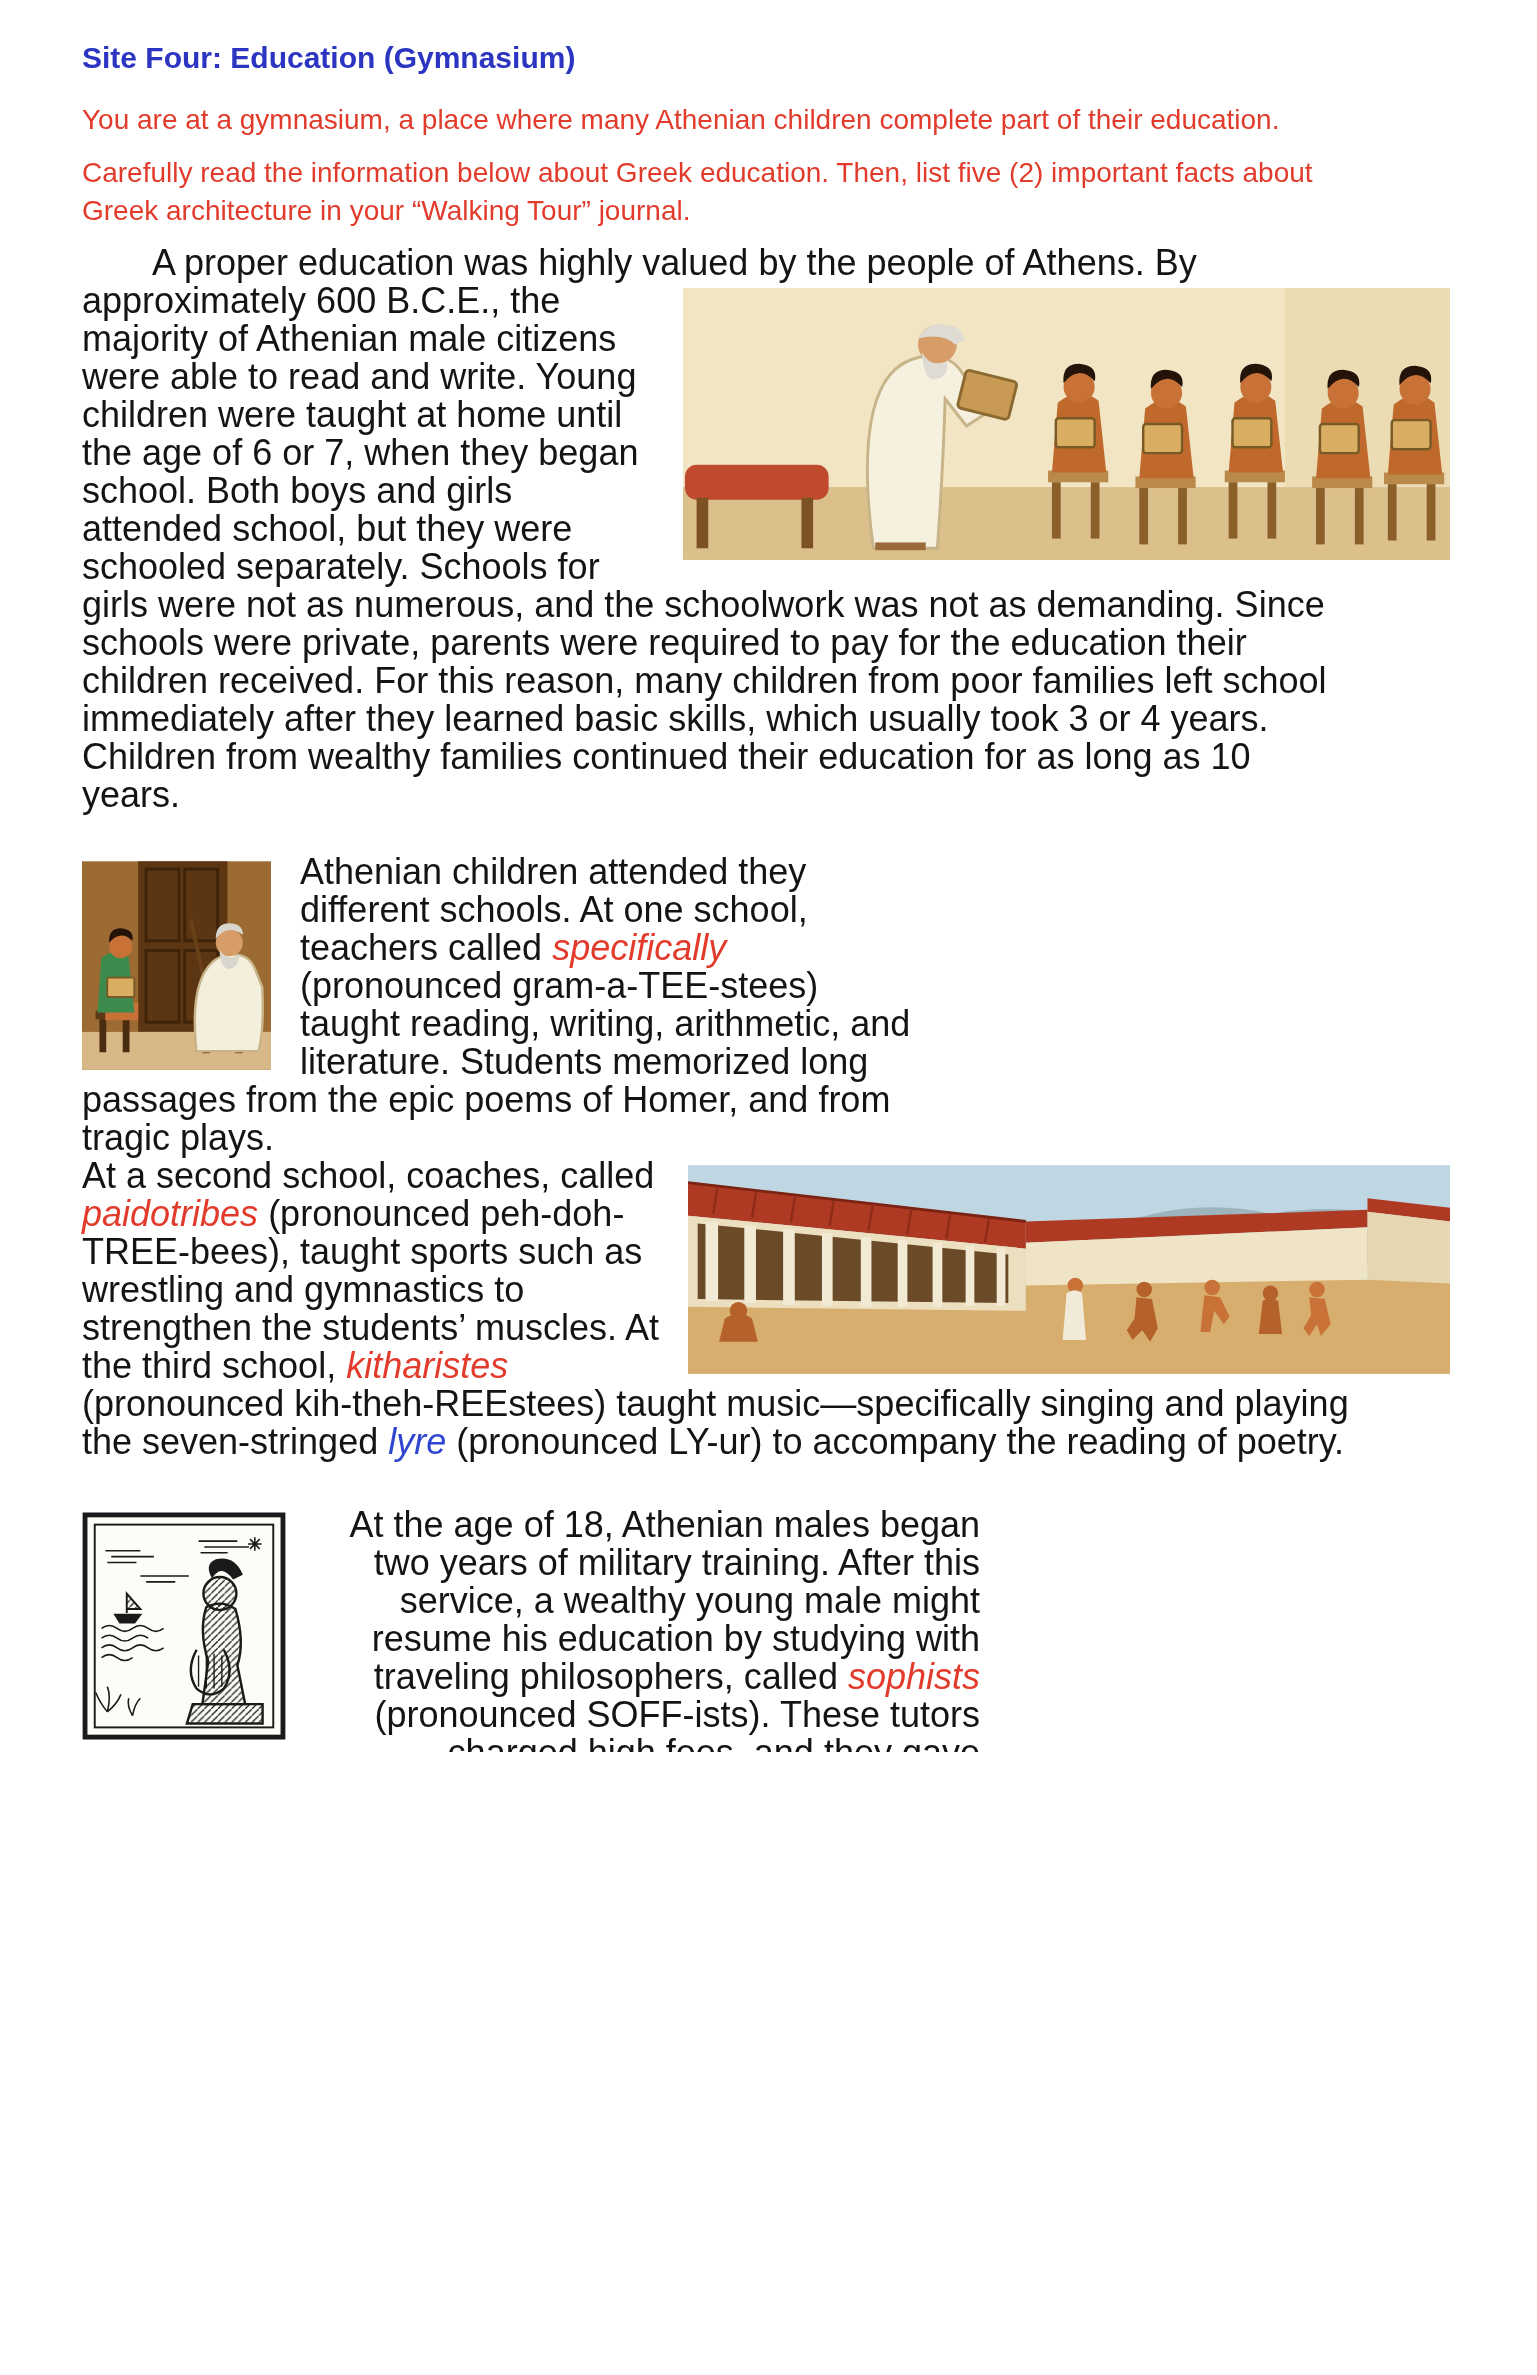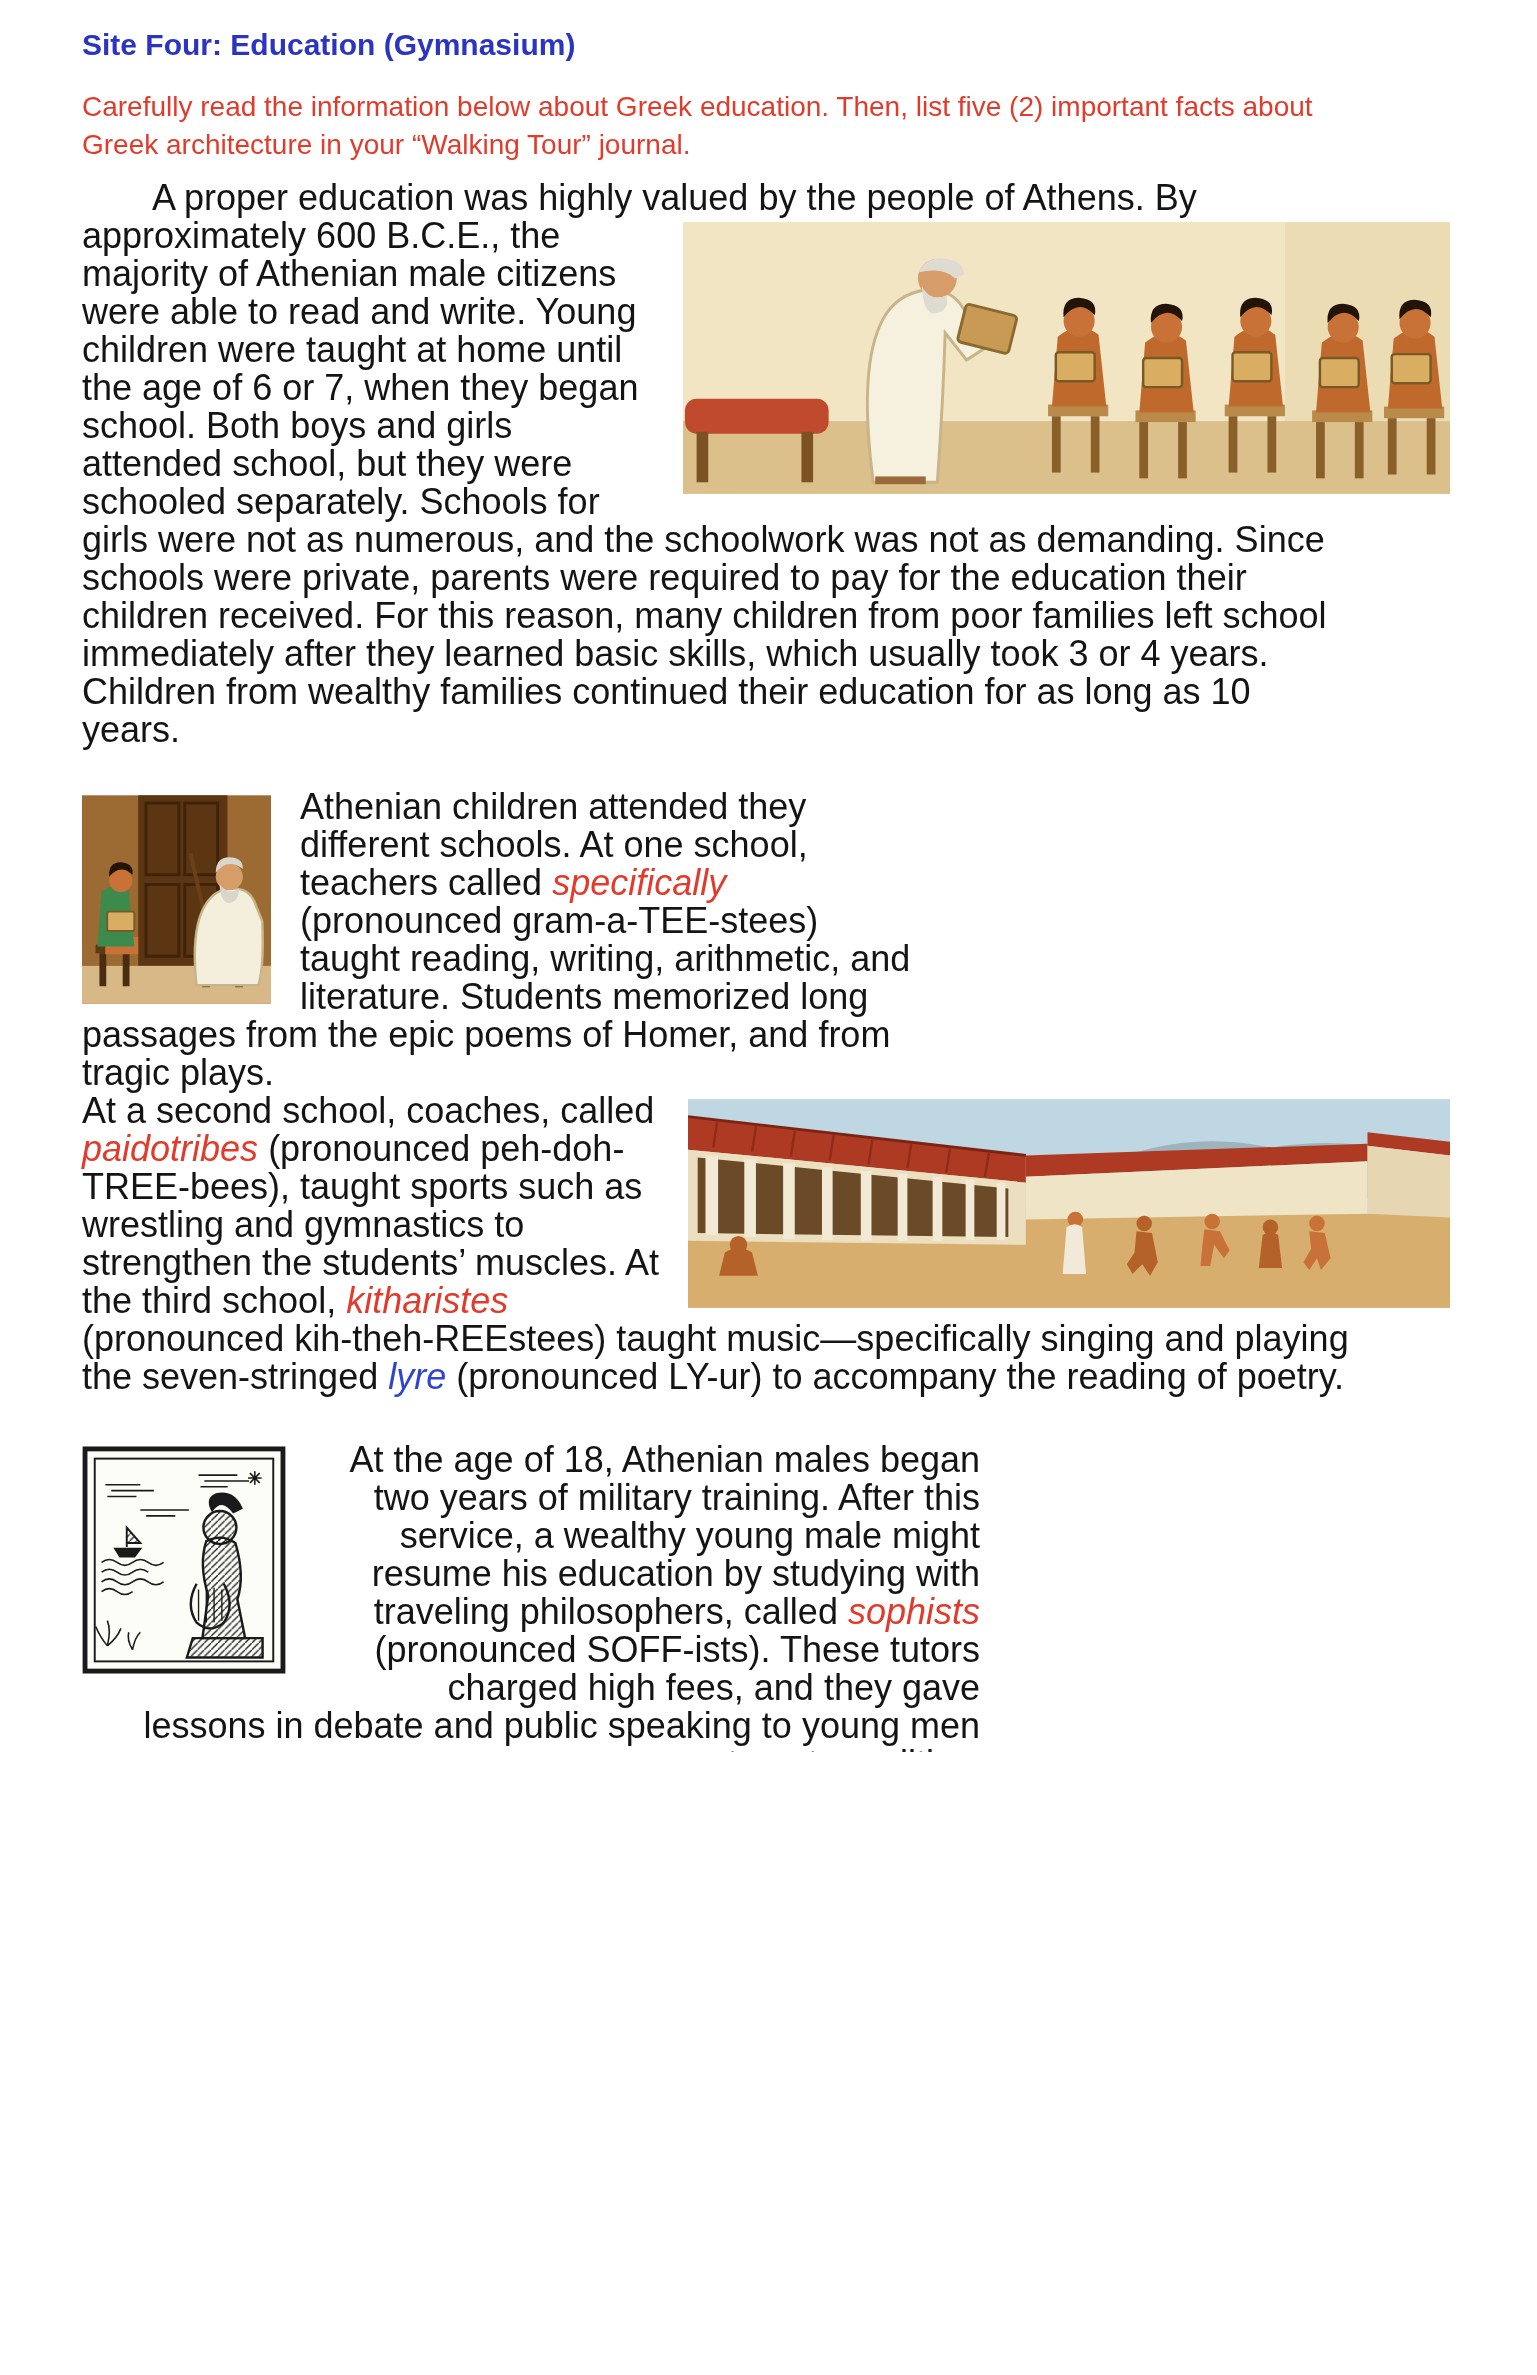--- a/index.html
+++ b/index.html
@@ -8,21 +8,21 @@
     --red:#E23B2B;
     --term-blue:#2F45D0;
     --body:#141414;
   }
   html,body{margin:0;padding:0;background:#ffffff;}
   .page{
     position:relative;
     width:1537px;height:1752px;
     box-sizing:border-box;
     background:#ffffff;
-    padding:28px 179px 0 82px;
+    padding:41px 179px 0 82px;
     font-family:"Liberation Sans","DejaVu Sans",sans-serif;
     color:var(--body);
     overflow:hidden;
   }
   .title{
     font-size:30px;
     font-weight:bold;
     color:var(--title-blue);
     margin:0 0 26px 0;
     letter-spacing:0;
@@ -60,20 +60,21 @@
 
   .footer-mark{ position:absolute; left:109px; top:2325px; }
 </style>
 </head>
 <body>
 
 <div class="page">
 
   <h1 class="title">Site Four: Education (Gymnasium)</h1>
 
+  <p class="instruction">You are at a gymnasium, a place where many Athenian children complete part of their education.</p>
 
   <p class="instruction">Carefully read the information below about Greek education. Then, list five (2) important facts about Greek architecture in your “Walking Tour” journal.</p>
 
   <p class="bodytext intro-para"><span>A proper education was highly valued by the people of Athens. By </span><span class="float-img classroom-img" role="img" aria-label="teacher-with-students-illustration">
         <svg width="767" height="272" viewBox="0 0 790 280">
       <rect width="790" height="280" fill="#f2e5c4"></rect>
       <rect x="620" width="170" height="205" fill="#ecdcb4"></rect>
       <rect y="205" width="790" height="75" fill="#dcc08c"></rect>
       <rect x="2" y="182" width="148" height="36" rx="12" fill="#bf4a2e"></rect>
       <rect x="14" y="216" width="12" height="52" fill="#7c5123"></rect>

